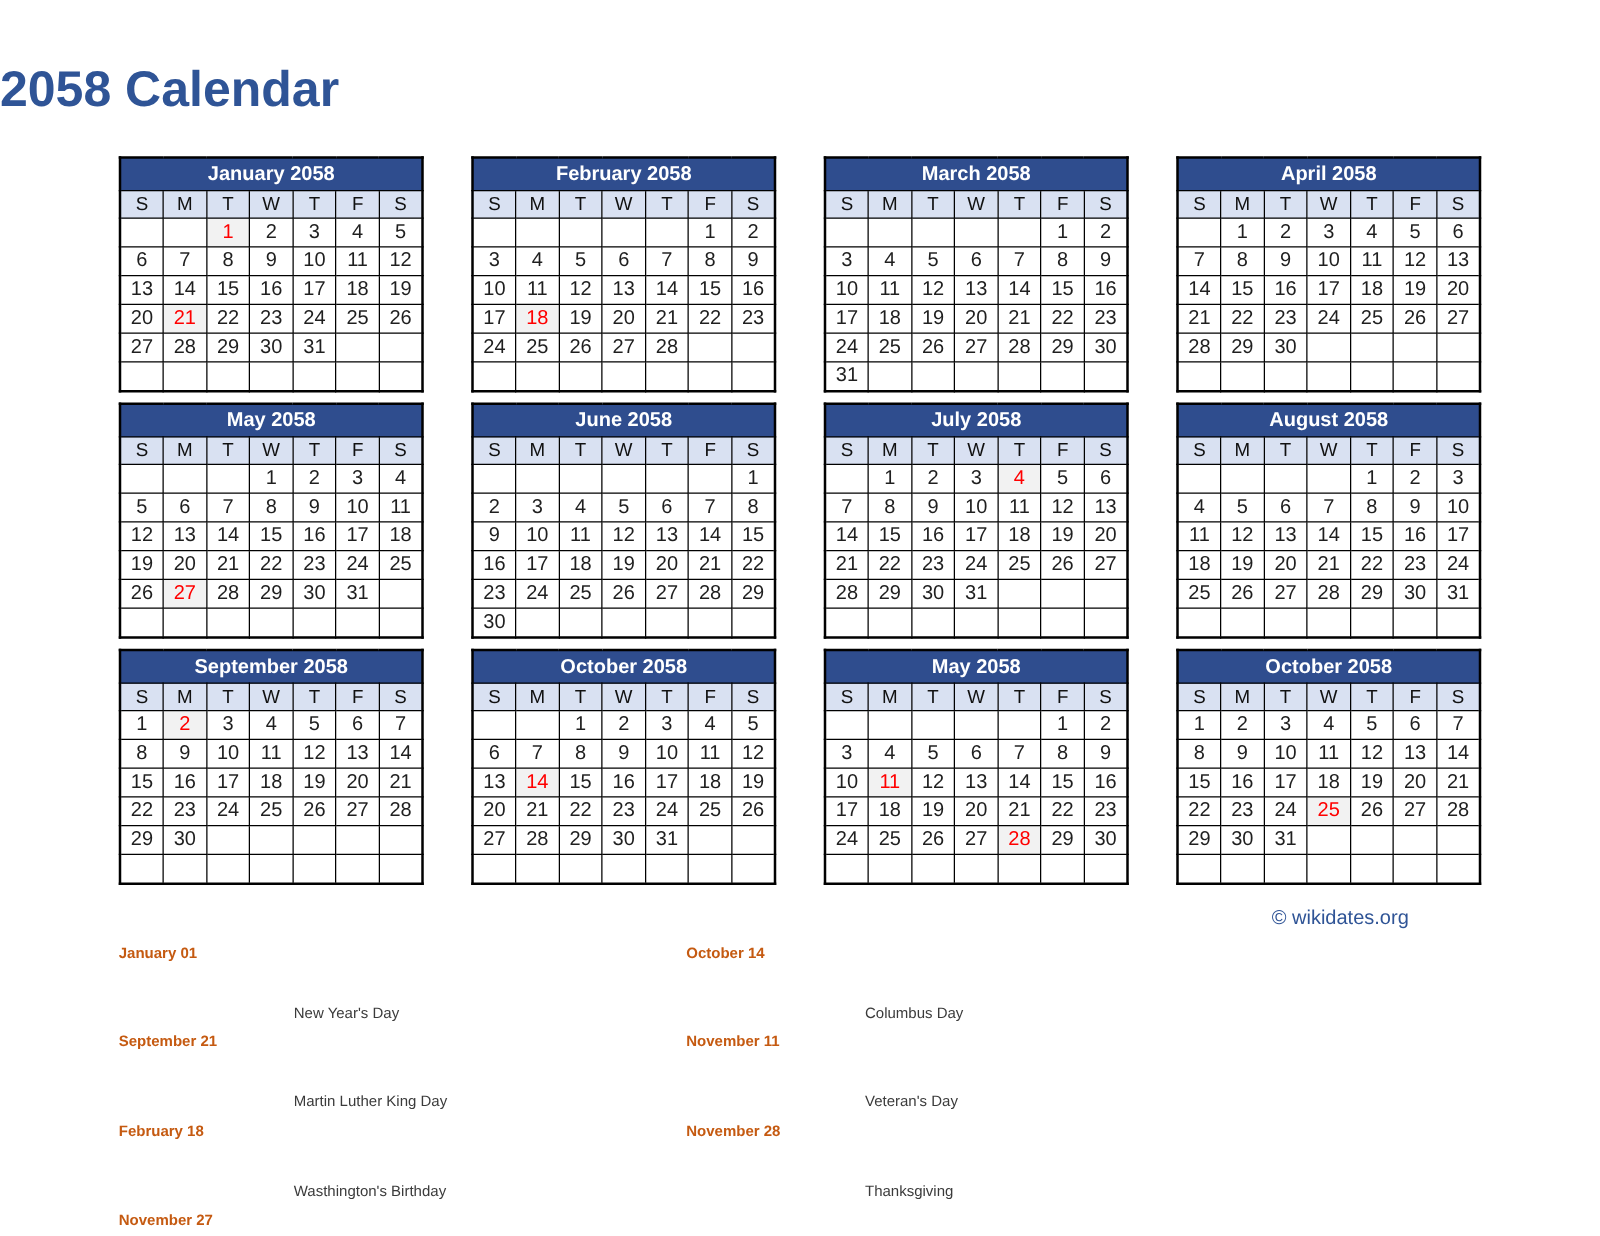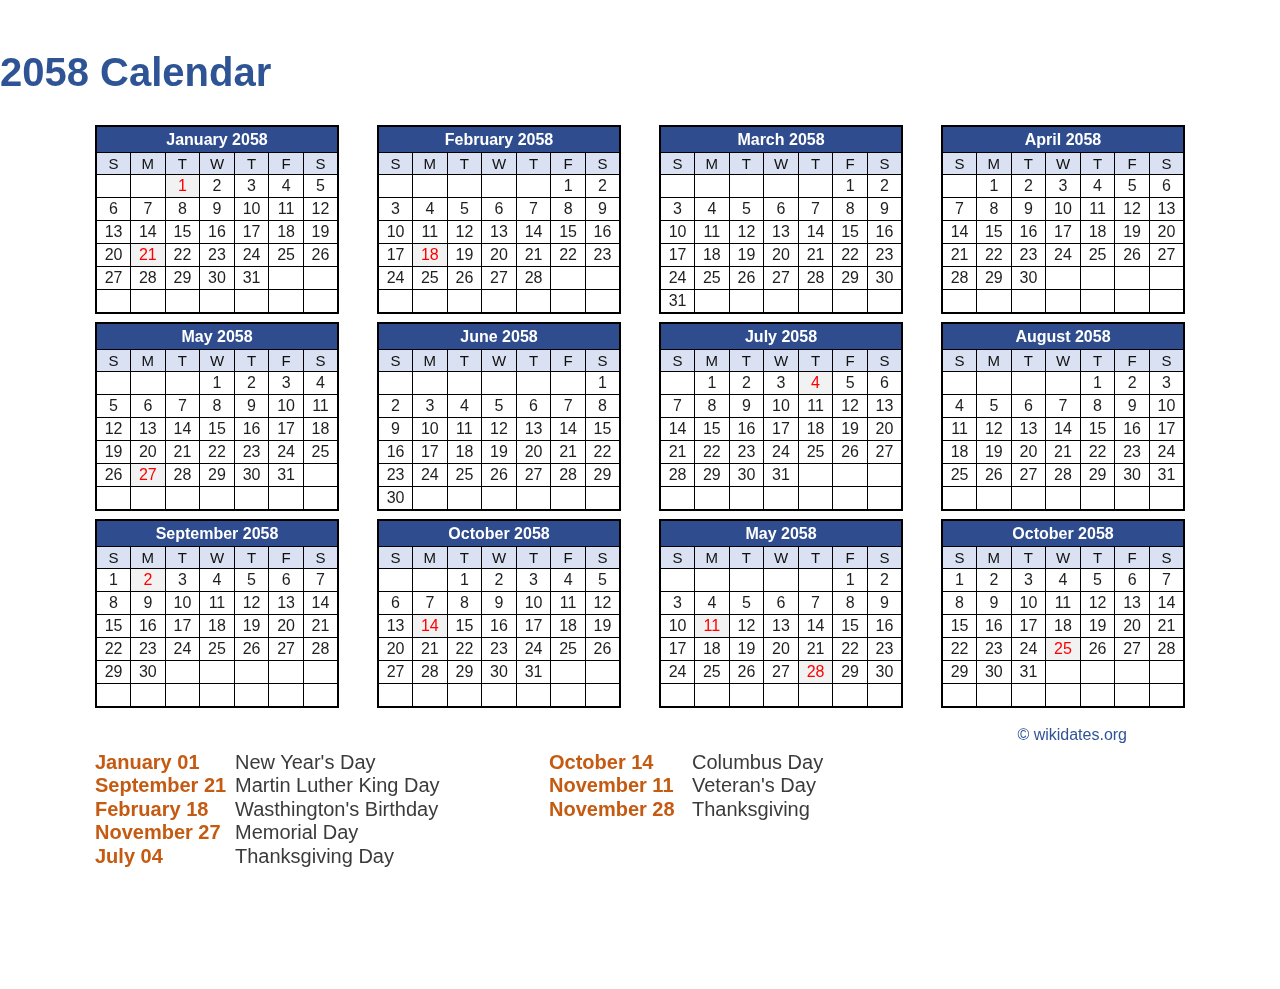--- a/index.html
+++ b/index.html
@@ -52,24 +52,24 @@
   .attribution{
     width:1090px;margin:18px auto 0 auto;box-sizing:border-box;
     text-align:right;padding-right:58px;
     font-size:16px;color:var(--attr);cursor:pointer;
   }
   .holidays{
     width:1090px;margin:7px auto 0 auto;display:flex;
   }
   .hcol{display:block;}
   .hcol.left{width:454px;}
-  .hrow{display:flex;line-height:23.4px;font-size:20px;}
+  .hrow{display:flex;line-height:23.4px;font-size:12px;}
   .hdate{width:140px;font-weight:bold;color:var(--orange);}
   .hcol.right .hdate{width:143px;}
-  .hname{color:var(--namegray);}
+  .hname{color:var(--namegray);margin-top:48px;}
 </style>
 </head>
 <body>
 
 <main>
   <h1 class="page-title">2058 Calendar</h1>
 
   <div class="calendar-grid">
       <table class="month">
         <thead>

